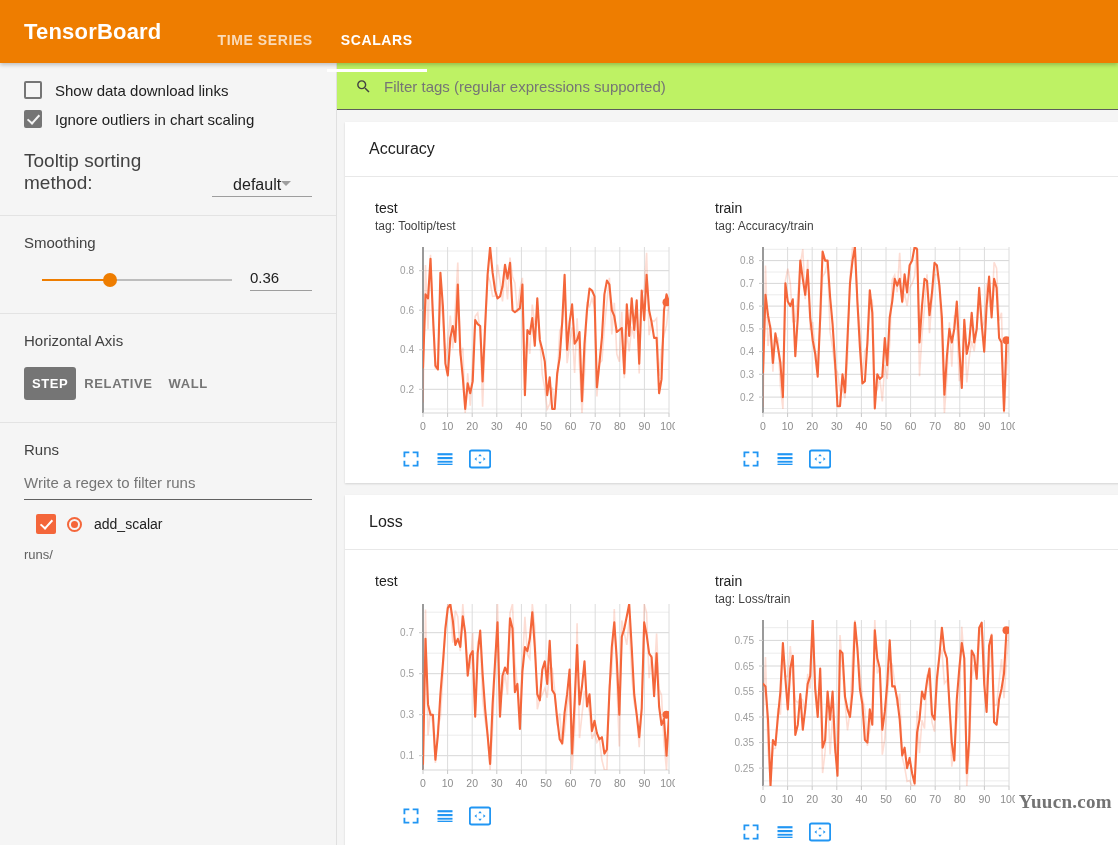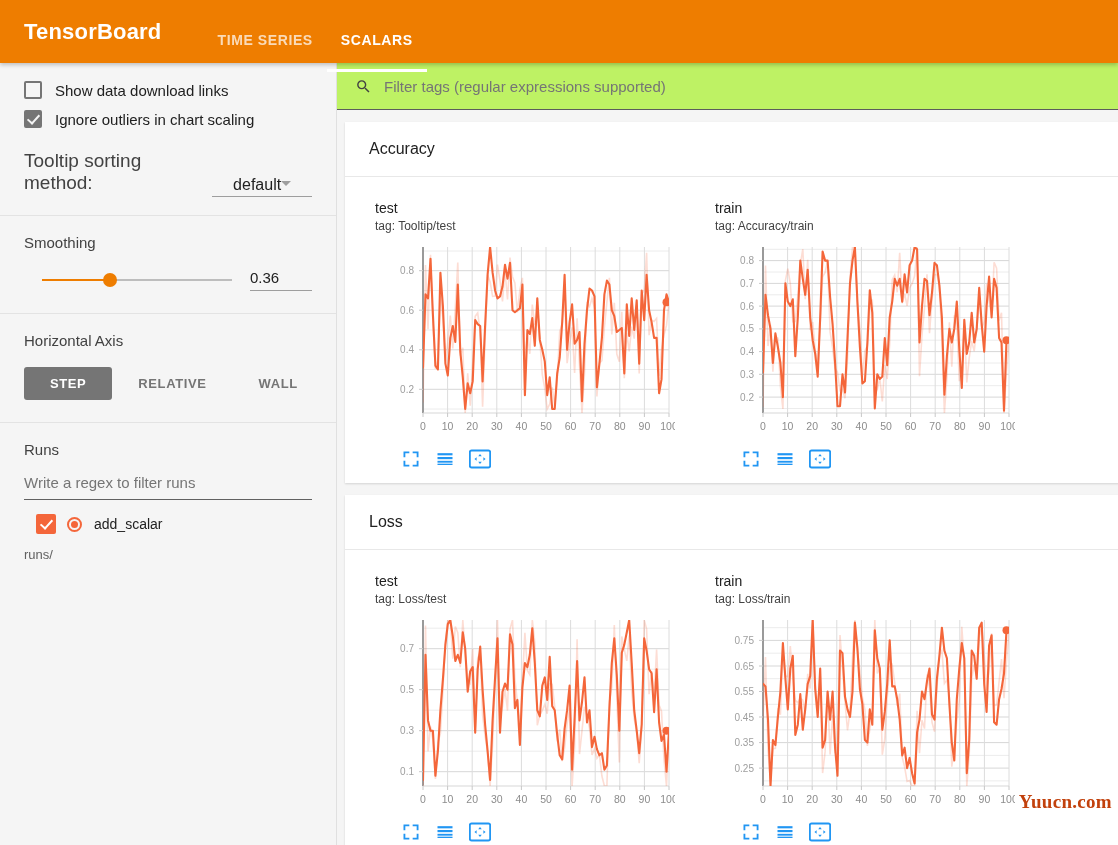--- a/index.html
+++ b/index.html
@@ -153,21 +153,21 @@
     padding-bottom: 4px;
     text-align: left;
   }
 
   .seg-group { display: flex; }
   .seg {
     font-size: 13px;
     font-weight: bold;
     letter-spacing: 0.6px;
     color: #757575;
-    padding: 9px 26px;
+    padding: 9px 8px;
     border-radius: 3px;
     cursor: pointer;
   }
   .seg.active { background: #757575; color: #fff; }
 
   .regex-input {
     width: 100%;
     border: none;
     border-bottom: 1px solid #616161;
     background: transparent;
@@ -282,21 +282,21 @@
   .chart-tag { font-size: 12px; color: #424242; margin-top: 2px; }
   .chart-plot { margin-top: 8px; }
 
   .chart-tools { display: flex; gap: 14px; padding-left: 26px; margin-top: 4px; }
   .tool-btn { cursor: pointer; display:flex; align-items:center; }
 
   #watermark {
     position: absolute;
     right: 6px;
     bottom: 32px;
-    color: #c2410c;
+    color: #737373;
     font-size: 19px;
     font-weight: bold;
     font-family: "Liberation Serif", serif;
     letter-spacing: 0.3px;
     pointer-events: none;
     z-index: 50;
   }
 </style>
 </head>
 <body>
@@ -585,21 +585,20 @@
           <div class="chart-cell" style="width:40px;"></div>
         </div>
       </div>
 
       <div class="card">
         <div class="card-header">Loss</div>
         <div class="card-body">
 
           <div class="chart-cell">
             <div class="chart-title">test</div>
-            <div class="chart-tag">tag: Loss/test</div>
             <div class="chart-plot"><svg width="300" height="200" viewBox="0 0 300 200">
                   <defs>
                     <clipPath id="cliptestLoss">
                       <rect x="48" y="6" width="246" height="166"></rect>
                     </clipPath>
                   </defs>
                   <line x1="48" y1="157.7" x2="294" y2="157.7" stroke="#d7d7d7" stroke-width="1"></line>
                   <line x1="48" y1="137.2" x2="294" y2="137.2" stroke="#ececec" stroke-width="1"></line>
                   <line x1="48" y1="116.7" x2="294" y2="116.7" stroke="#d7d7d7" stroke-width="1"></line>
                   <line x1="48" y1="96.2" x2="294" y2="96.2" stroke="#ececec" stroke-width="1"></line>

